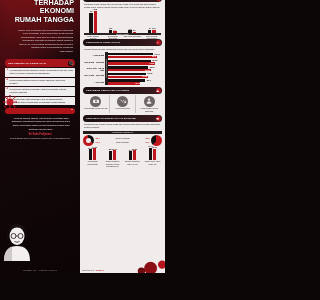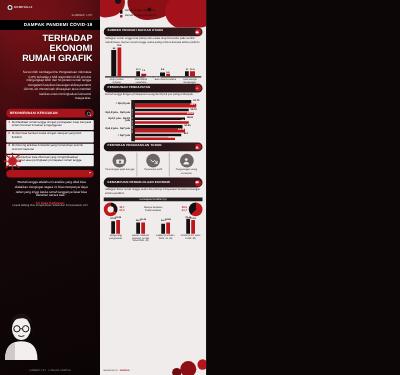--- a/index.html
+++ b/index.html
@@ -4,21 +4,21 @@
 <style>
   * { margin:0; padding:0; box-sizing:border-box; }
   html,body { width:165px; height:300px; overflow:hidden; }
   body {
     font-family:"Liberation Sans", sans-serif;
     background:#0d0607;
     color:#fff;
     font-size:2.1px;
     line-height:1.25;
   }
-  .page { position:relative; width:165px; height:245px; display:flex; }
+  .page { position:relative; width:165px; height:245px; display:flex;align-items:center; }
 
   
   .left { position:relative; width:80px; height:300px; background:#120708; overflow:hidden; }
   .left::before{
     content:""; position:absolute; inset:0;
     background:
       radial-gradient(circle at 18% 6%, rgba(150,20,25,.55) 0 5%, transparent 30%),
       radial-gradient(circle at 62% 3%, rgba(120,15,20,.5) 0 4%, transparent 26%),
       radial-gradient(circle at 8% 30%, rgba(110,12,18,.35) 0 3%, transparent 22%),
       linear-gradient(160deg,#2a0c10 0%, #15070a 45%, #0b0405 100%);
@@ -170,21 +170,21 @@
       <span class="logo-mark"></span>
       <span class="logo-text">KOMPAS.id</span>
     </div>
 
     <div class="kicker">SUMBER: LIPI</div>
 
     <div class="title-bar">DAMPAK PANDEMI COVID-19</div>
 
     <div class="headline">
       <span>TERHADAP EKONOMI</span>
-      <span class="l2">RUMAH GRAFIK</span>
+      <span class="l2">RUMAH TANGGA</span>
     </div>
 
     <div class="lede">Survei oleh Lembaga Ilmu Pengetahuan Indonesia (LIPI) terhadap 1.568 responden di 32 provinsi mengungkap lebih dari 50 persen rumah tangga mengalami kesulitan keuangan akibat pandemi COVID-19. Pemerintah diharapkan terus memberi fasilitas untuk meningkatkan konsumsi masyarakat.</div>
 
     <svg class="virus-deco" viewBox="0 0 40 40">
       <circle cx="20" cy="20" r="10" fill="#c0161e"></circle>
       <g stroke="#c0161e" stroke-width="2.4">
         <line x1="20" y1="10" x2="20" y2="2"></line>
           <line x1="20" y1="30" x2="20" y2="38"></line>
         <line x1="10" y1="20" x2="2" y2="20"></line>

